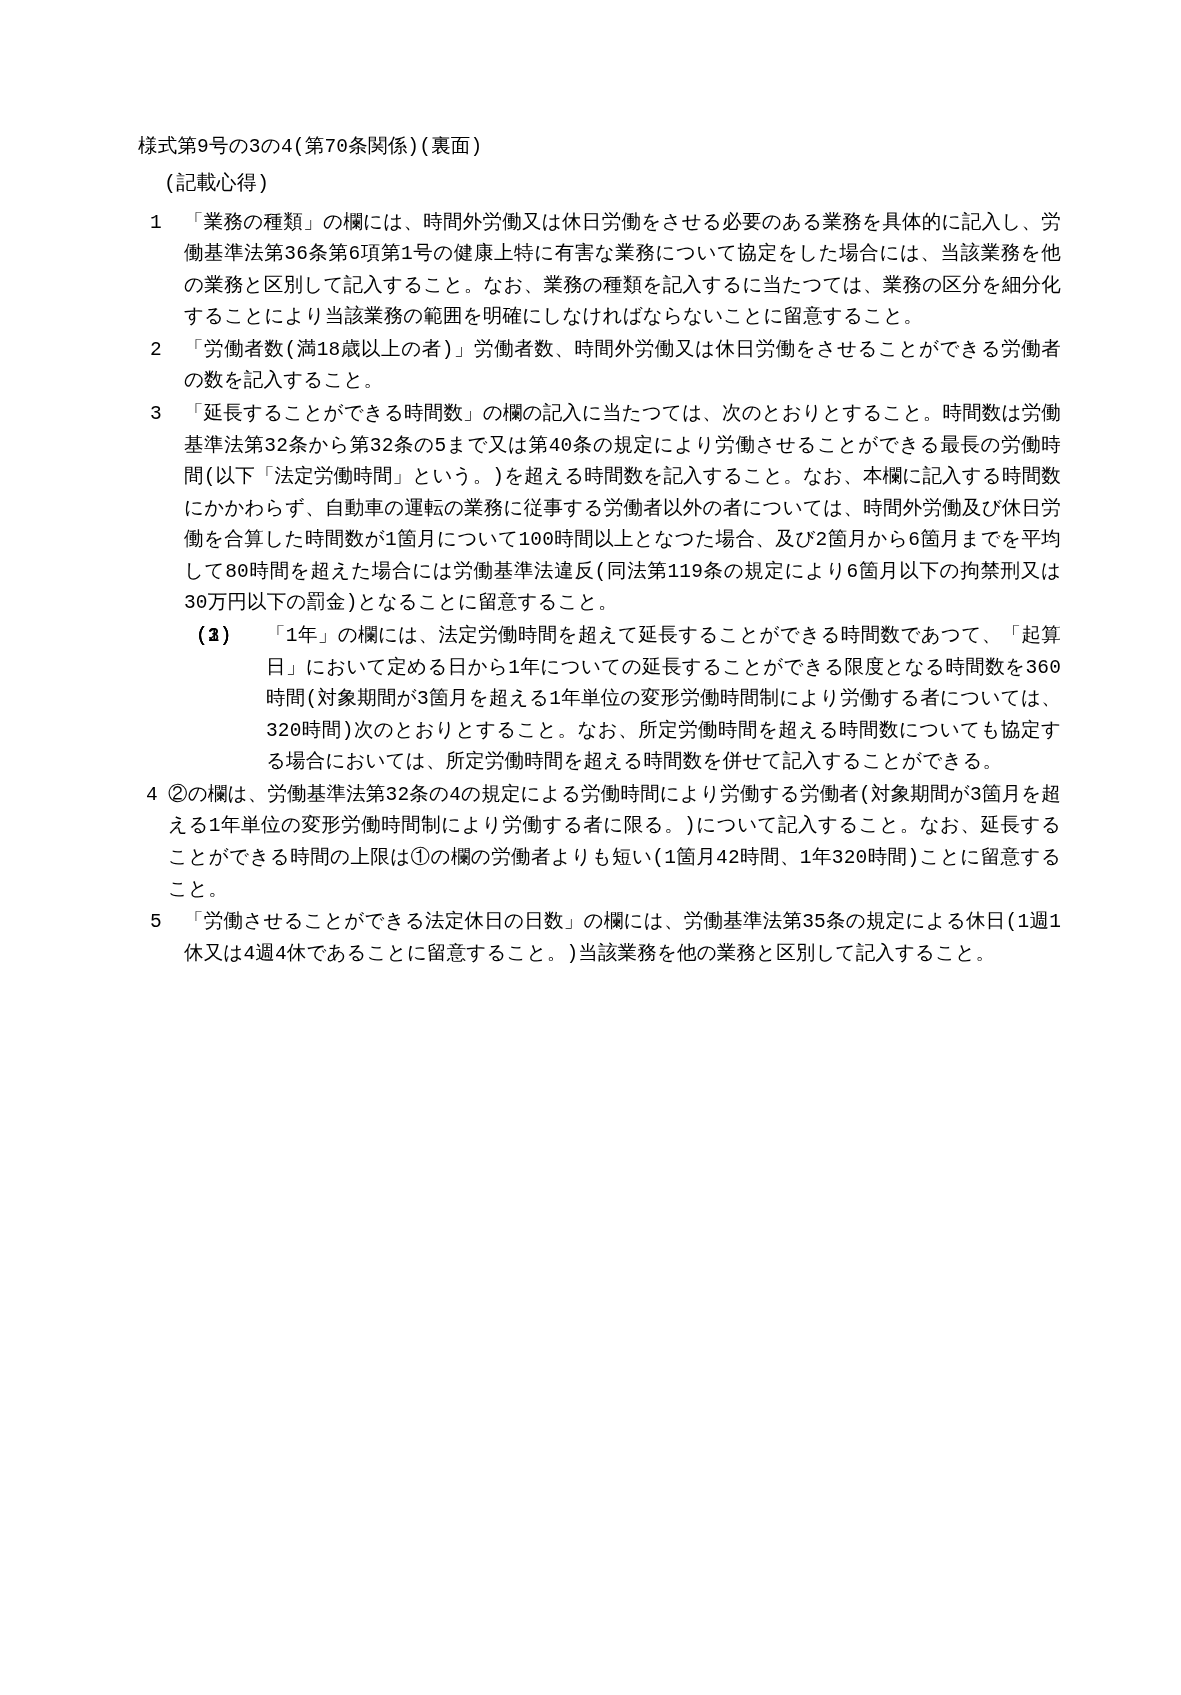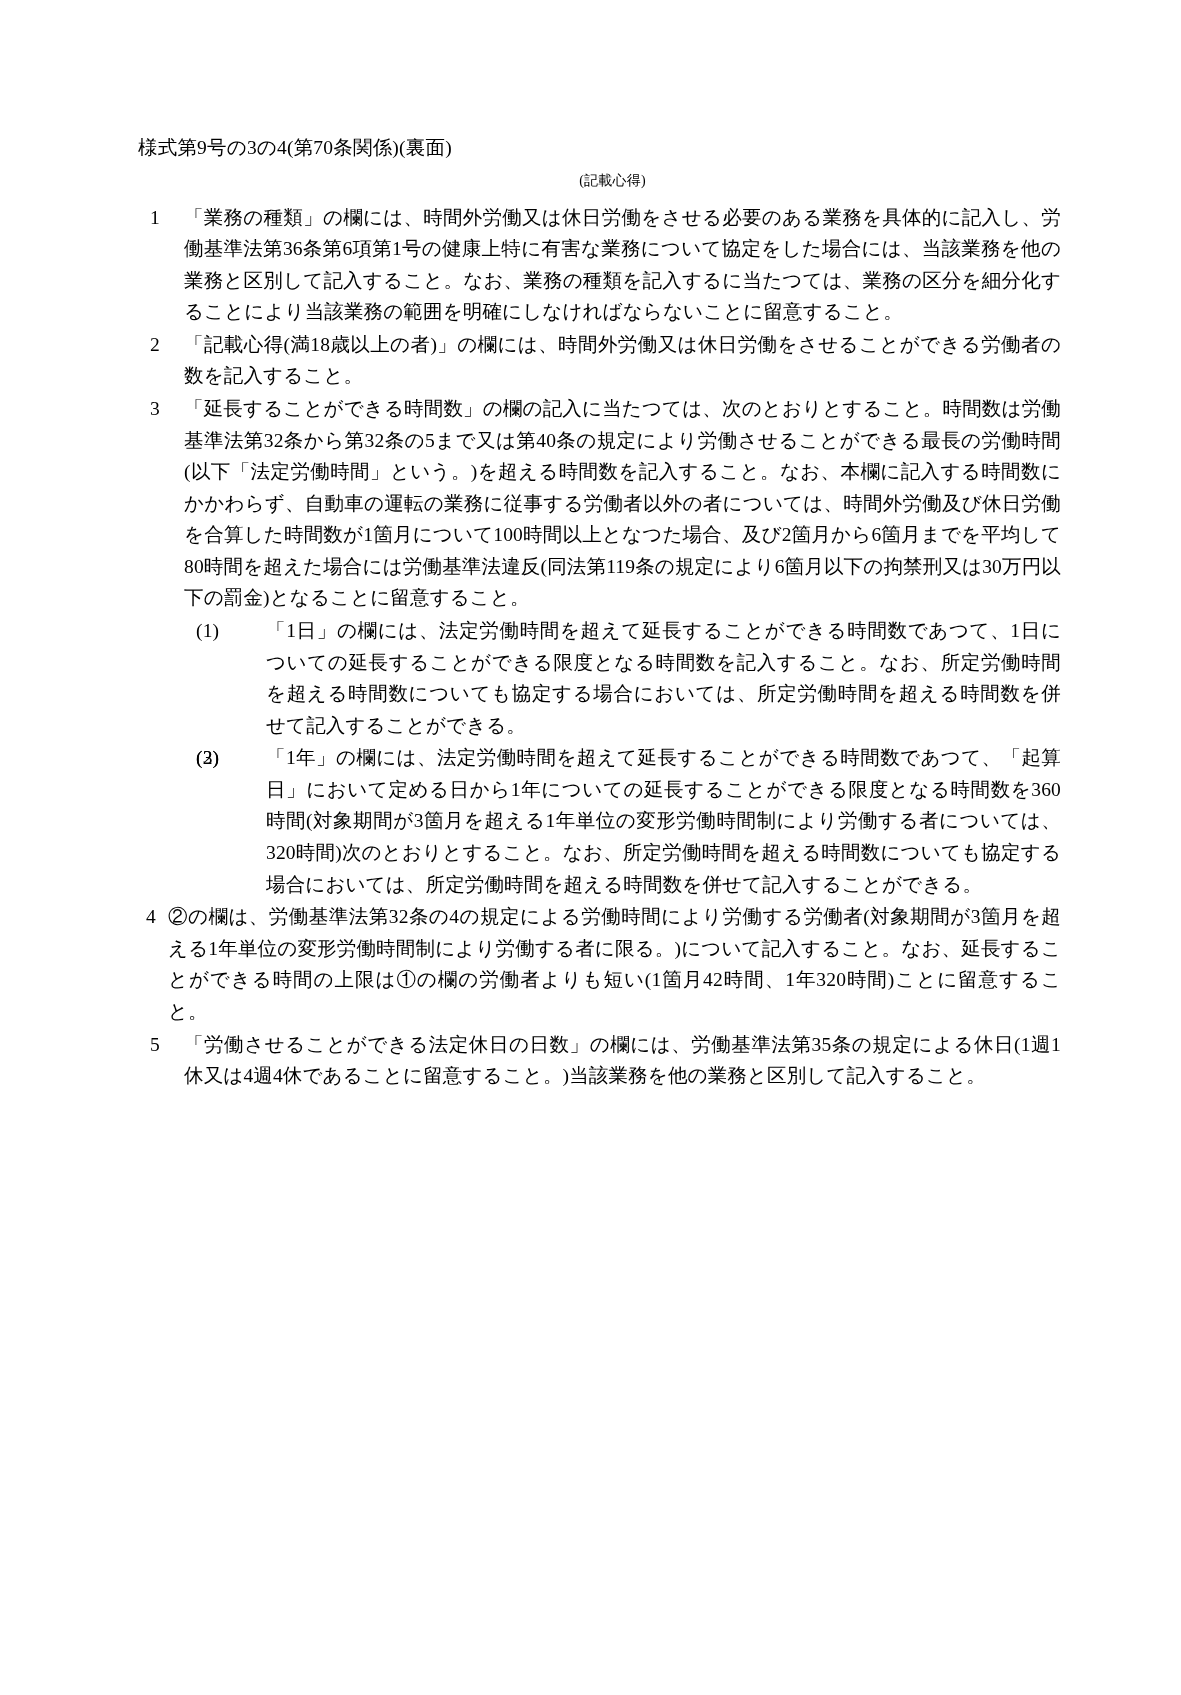--- a/index.html
+++ b/index.html
@@ -16,34 +16,34 @@
     overflow: hidden;
   }
   .page {
     position: absolute;
     left: 0;
     top: 0;
     width: 1181px;
     height: 1695px;
     box-sizing: border-box;
     padding: 138px 120px 0 138px;
+    font-family: Liberation Mono, monospace;
   }
   .doc-title {
     font-size: 19.5px;
     line-height: 1.0;
     letter-spacing: 0.2px;
     margin: 0 0 16px 0;
     white-space: nowrap;
   }
   .section-heading {
-    font-size: 14px;
+    font-size: 20px;
     line-height: 1.0;
     margin: 0 0 14px 26px;
     letter-spacing: 0.2px;
-    text-align: center;
   }
   
   .item {
     position: relative;
     font-size: 19.5px;
     line-height: 1.62;
     letter-spacing: 0.15px;
     margin: 0 0 1px 0;
     padding-left: 46px;
     text-align: justify;
@@ -93,31 +93,30 @@
 
   <div class="section-heading">(記載心得)</div>
 
   <div class="item">
     <span class="num">1</span>
     <span class="body-text">「業務の種類」の欄には、時間外労働又は休日労働をさせる必要のある業務を具体的に記入し、労働基準法第36条第6項第1号の健康上特に有害な業務について協定をした場合には、当該業務を他の業務と区別して記入すること。なお、業務の種類を記入するに当たつては、業務の区分を細分化することにより当該業務の範囲を明確にしなければならないことに留意すること。</span>
   </div>
 
   <div class="item">
     <span class="num">2</span>
-    <span class="body-text">「記載心得(満18歳以上の者)」の欄には、時間外労働又は休日労働をさせることができる労働者の数を記入すること。</span>
+    <span class="body-text">「労働者数(満18歳以上の者)」労働者数、時間外労働又は休日労働をさせることができる労働者の数を記入すること。</span>
   </div>
 
   <div class="item">
     <span class="num">3</span>
     <span class="body-text">「延長することができる時間数」の欄の記入に当たつては、次のとおりとすること。時間数は労働基準法第32条から第32条の5まで又は第40条の規定により労働させることができる最長の労働時間(以下「法定労働時間」という。)を超える時間数を記入すること。なお、本欄に記入する時間数にかかわらず、自動車の運転の業務に従事する労働者以外の者については、時間外労働及び休日労働を合算した時間数が1箇月について100時間以上となつた場合、及び2箇月から6箇月までを平均して80時間を超えた場合には労働基準法違反(同法第119条の規定により6箇月以下の拘禁刑又は30万円以下の罰金)となることに留意すること。</span>
   </div>
 
   <div class="subitem">
     <span class="snum">(1)</span>
-    <span class="body-text">「1日」の欄には、法定労働時間を超えて延長することができる時間数であつて、1日についての延長することができる限度となる時間数を記入すること。なお、所定労働時間を超える時間数についても協定する場合においては、所定労働時間を超える時間数を併せて記入することができる。</span>
   </div>
 
   <div class="subitem">
     <span class="snum">(2)</span>
   </div>
 
   <div class="subitem">
     <span class="snum">(3)</span>
     <span class="body-text">「1年」の欄には、法定労働時間を超えて延長することができる時間数であつて、「起算日」において定める日から1年についての延長することができる限度となる時間数を360時間(対象期間が3箇月を超える1年単位の変形労働時間制により労働する者については、320時間)次のとおりとすること。なお、所定労働時間を超える時間数についても協定する場合においては、所定労働時間を超える時間数を併せて記入することができる。</span>
   </div>

